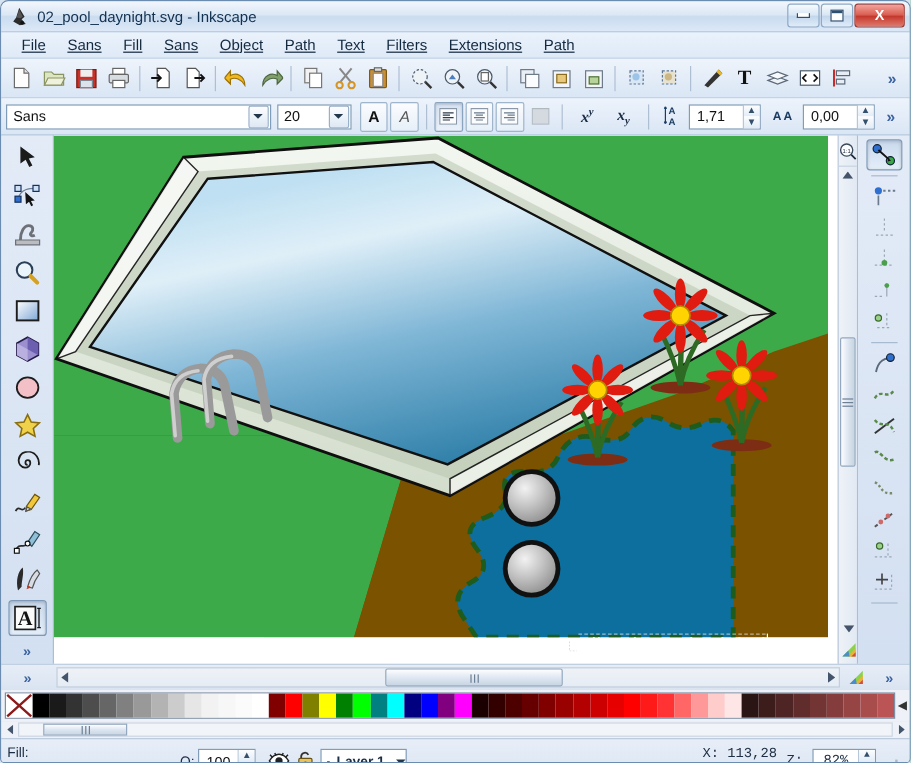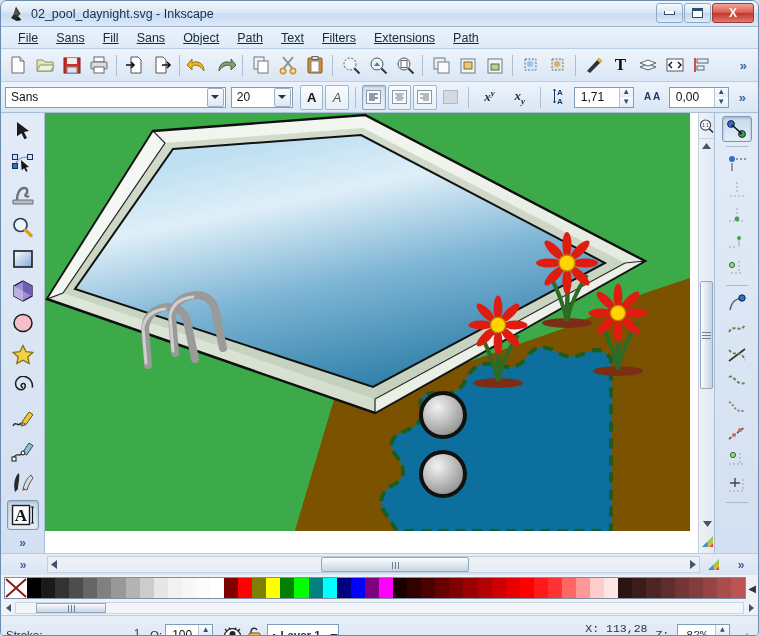--- a/index.html
+++ b/index.html
@@ -702,20 +702,31 @@
         </g>
 
         <g>
           <circle cx="398" cy="302" r="24" fill="#111"></circle>
           <circle cx="398" cy="302" r="20" fill="url(#sphere)"></circle>
           <circle cx="398" cy="361" r="24" fill="#111"></circle>
           <circle cx="398" cy="361" r="20" fill="url(#sphere)"></circle>
         </g>
       </svg>
 
+      <div style="position:absolute;left:429px;top:415px;display:flex;align-items:center;">
+        <span style="margin-right:1px;">
+          <svg width="7" height="9" viewBox="0 0 7 9">
+              <path d="M0.5 0.5v8h6" fill="none" stroke="#dcdcdc" stroke-dasharray="1.5 1.2"></path>
+            </svg>
+        </span>
+        <span style="color:#fff;font-size:18px;font-family:'Liberation Sans',sans-serif;white-space:nowrap;
+                     border-top:1px dashed rgba(255,255,255,.55);border-bottom:1px dashed rgba(255,255,255,.55);
+                     line-height:19px;">Filtration scheduled</span>
+        <span style="width:1px;height:21px;background:#fff;margin-left:1px;"></span>
+      </div>
     </div>
 
     <div class="vscroll">
       <div class="zoom11">
         <svg width="16" height="16" viewBox="0 0 16 16">
           <circle cx="7" cy="7" r="5.4" fill="#fafcfe" stroke="#3a4a5a" stroke-width="1.2"></circle>
           <text x="7" y="9.4" font-size="5.2" text-anchor="middle" fill="#1a2a3a" font-family="Liberation Sans">1:1</text>
           <path d="M11 11l4 4" stroke="#1a2a3a" stroke-width="1.6"></path>
         </svg>
       </div>
@@ -945,20 +956,21 @@
     </div>
     <span style="width:14px;text-align:center;">
       <svg width="5" height="8" viewBox="0 0 5 8">
           <path d="M0 0v8l5-4z" fill="#44556b"></path>
         </svg>
     </span>
   </div>
 
   <div class="statusbar">
     <div class="fillstroke">
+      <span class="lbl">Fill:</span>
       <span class="lbl">Stroke:</span>
       <span class="fs-one">1</span>
     </div>
     <div class="opacity-box">
       <span>O:</span>
       <div class="spin">
         <span class="val" style="min-width:30px;">100</span>
         <span class="sbtns">
           <i>
               <span class="tiny-arrow">▲</span>

